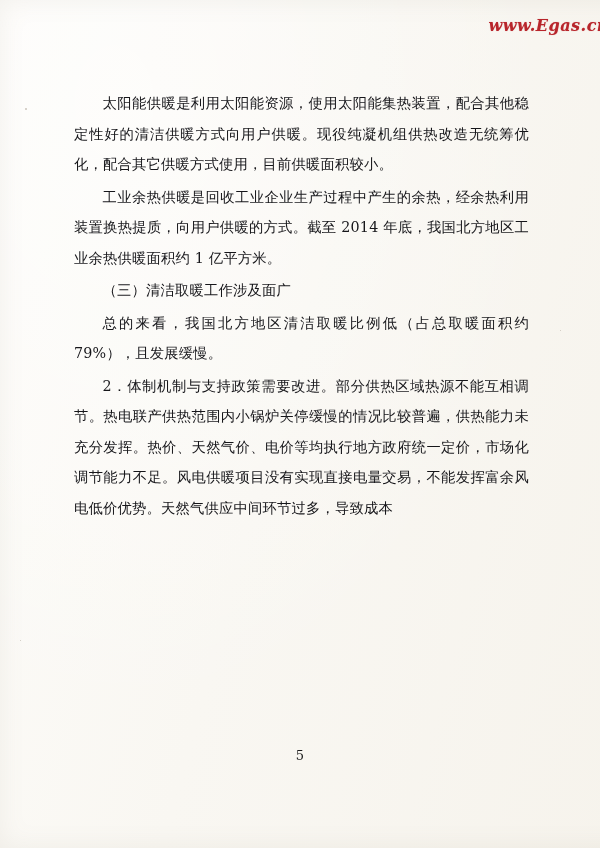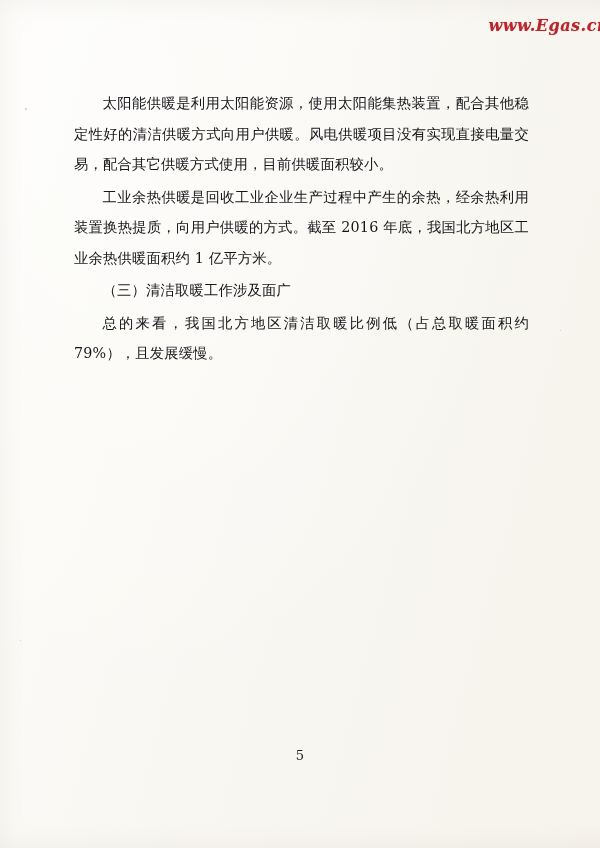--- a/index.html
+++ b/index.html
@@ -90,22 +90,23 @@
 <div class="page">
   <div class="paper-tint"></div>
 
   <div class="watermark">www.Egas.cn</div>
 
   <div class="speck" style="top:108px;left:25px;"></div>
   <div class="speck" style="top:330px;left:560px;width:1px;height:1px;"></div>
   <div class="speck" style="top:640px;left:20px;width:1px;height:1px;"></div>
 
   <div class="content">
-    <p class="para">太阳能供暖是利用太阳能资源，使用太阳能集热装置，配合其他稳定性好的清洁供暖方式向用户供暖。风电供暖项目没有实现直接电量交易，配合其它供暖方式使用，目前供暖面积较小。</p>
-    <p class="para">工业余热供暖是回收工业企业生产过程中产生的余热，经余热利用装置换热提质，向用户供暖的方式。截至 2016 年底，我国北方地区工业余热供暖面积约 1 亿平方米。</p>
+    <p class="para">太阳能供暖是利用太阳能资源，使用太阳能集热装置，配合其他稳定性好的清洁供暖方式向用户供暖。现役纯凝机组供热改造无统筹优化，配合其它供暖方式使用，目前供暖面积较小。</p>
+    <p class="para">工业余热供暖是回收工业企业生产过程中产生的余热，经余热利用装置换热提质，向用户供暖的方式。截至 2014 年底，我国北方地区工业余热供暖面积约 1 亿平方米。</p>
     <p class="para">（三）清洁取暖工作涉及面广</p>
     <p class="para">总的来看，我国北方地区清洁取暖比例低（占总取暖面积约 79%），且发展缓慢。</p>
+    <p class="para">2．体制机制与支持政策需要改进。部分供热区域热源不能互相调节。热电联产供热范围内小锅炉关停缓慢的情况比较普遍，供热能力未充分发挥。热价、天然气价、电价等均执行地方政府统一定价，市场化调节能力不足。风电供暖项目没有实现直接电量交易，不能发挥富余风电低价优势。天然气供应中间环节过多，导致成本</p>
   </div>
 
   <div class="pagenum">5</div>
 
   <div class="edge-shadow"></div>
 </div>
 
 </body></html>

